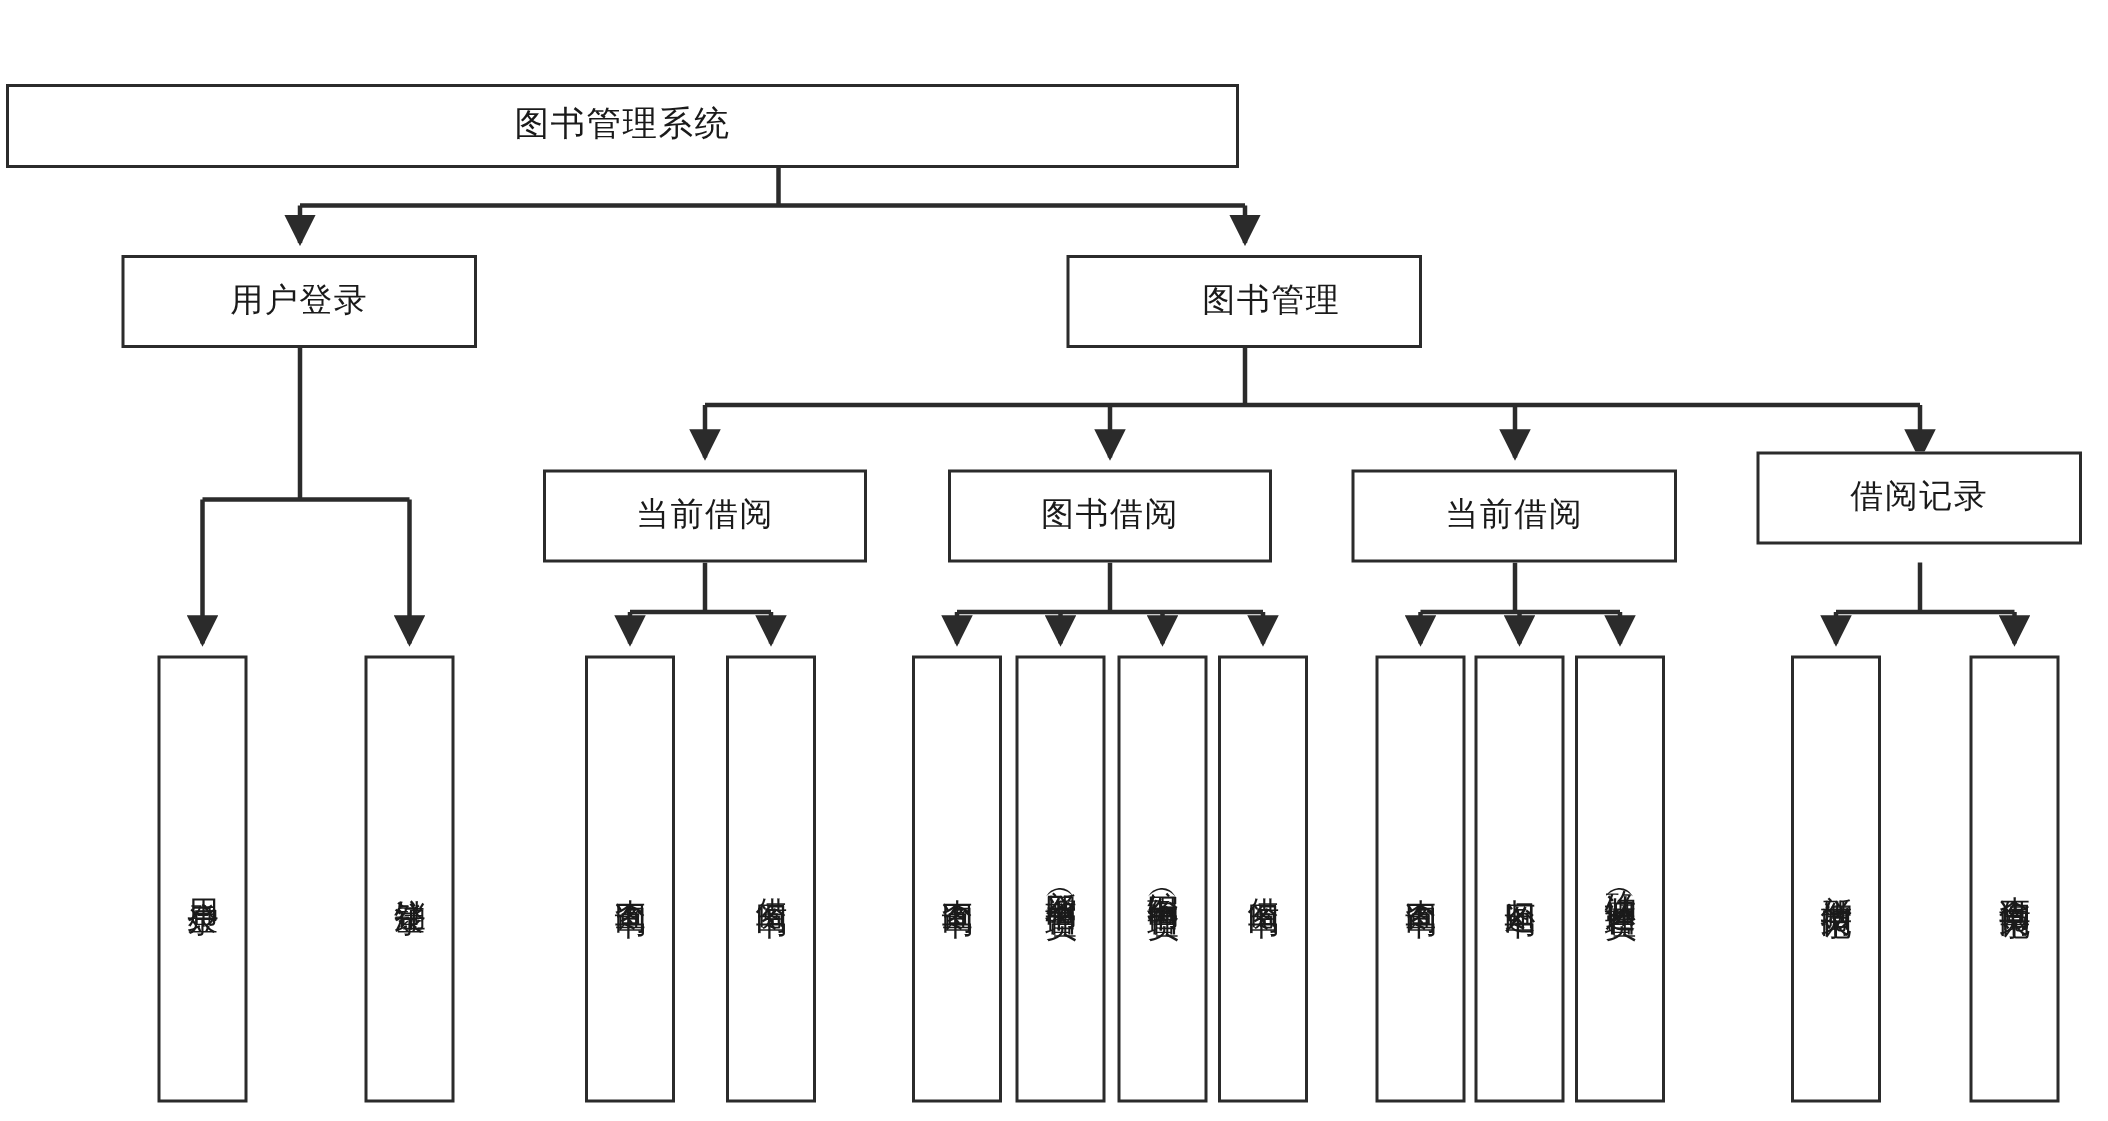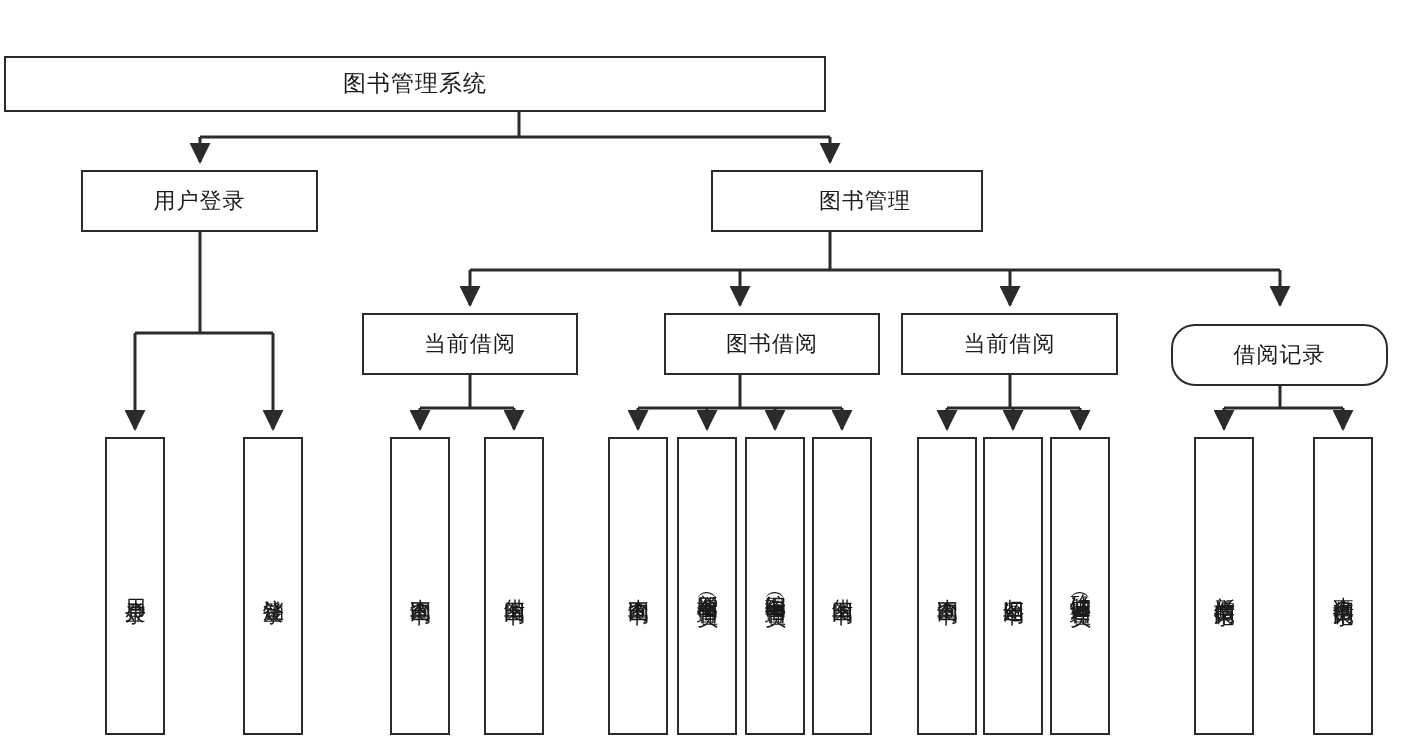--- a/index.html
+++ b/index.html
@@ -125,34 +125,34 @@
     </g>
   </svg>
 
   <div class="node h root" style="left:4px;top:12px;width:822px;height:56px;margin-top:44px;">
     <span>图书管理系统</span>
   </div>
 
   <div class="node h" style="left:81px;top:170px;width:237px;height:62px;">
     <span>用户登录</span>
   </div>
-  <div class="node h" style="left:711px;top:170px;width:272px;height:62px;padding-left:36px;">
+  <div class="node h" style="left:711px;top:170px;width:237px;height:62px;padding-left:36px;">
     <span>图书管理</span>
   </div>
 
   <div class="node h" style="left:362px;top:313px;width:216px;height:62px;">
     <span>当前借阅</span>
   </div>
-  <div class="node h" style="left:664px;top:313px;width:216px;height:62px;">
+  <div class="node h" style="left:632px;top:313px;width:216px;height:62px;">
     <span>图书借阅</span>
   </div>
   <div class="node h" style="left:901px;top:313px;width:217px;height:62px;">
     <span>当前借阅</span>
   </div>
-  <div class="node h" style="left:1171px;top:324px;width:217px;height:62px;border-radius:24px;">
+  <div class="node h" style="left:1171px;top:301px;width:217px;height:62px;">
     <span>借阅记录</span>
   </div>
 
   <div class="node v" style="left:105px;top:437px;width:60px;height:298px;">
     <span class="vtext">用户登录</span>
   </div>
   <div class="node v" style="left:243px;top:437px;width:60px;height:298px;">
     <span class="vtext">注销登录</span>
   </div>
   <div class="node v" style="left:390px;top:437px;width:60px;height:298px;">

